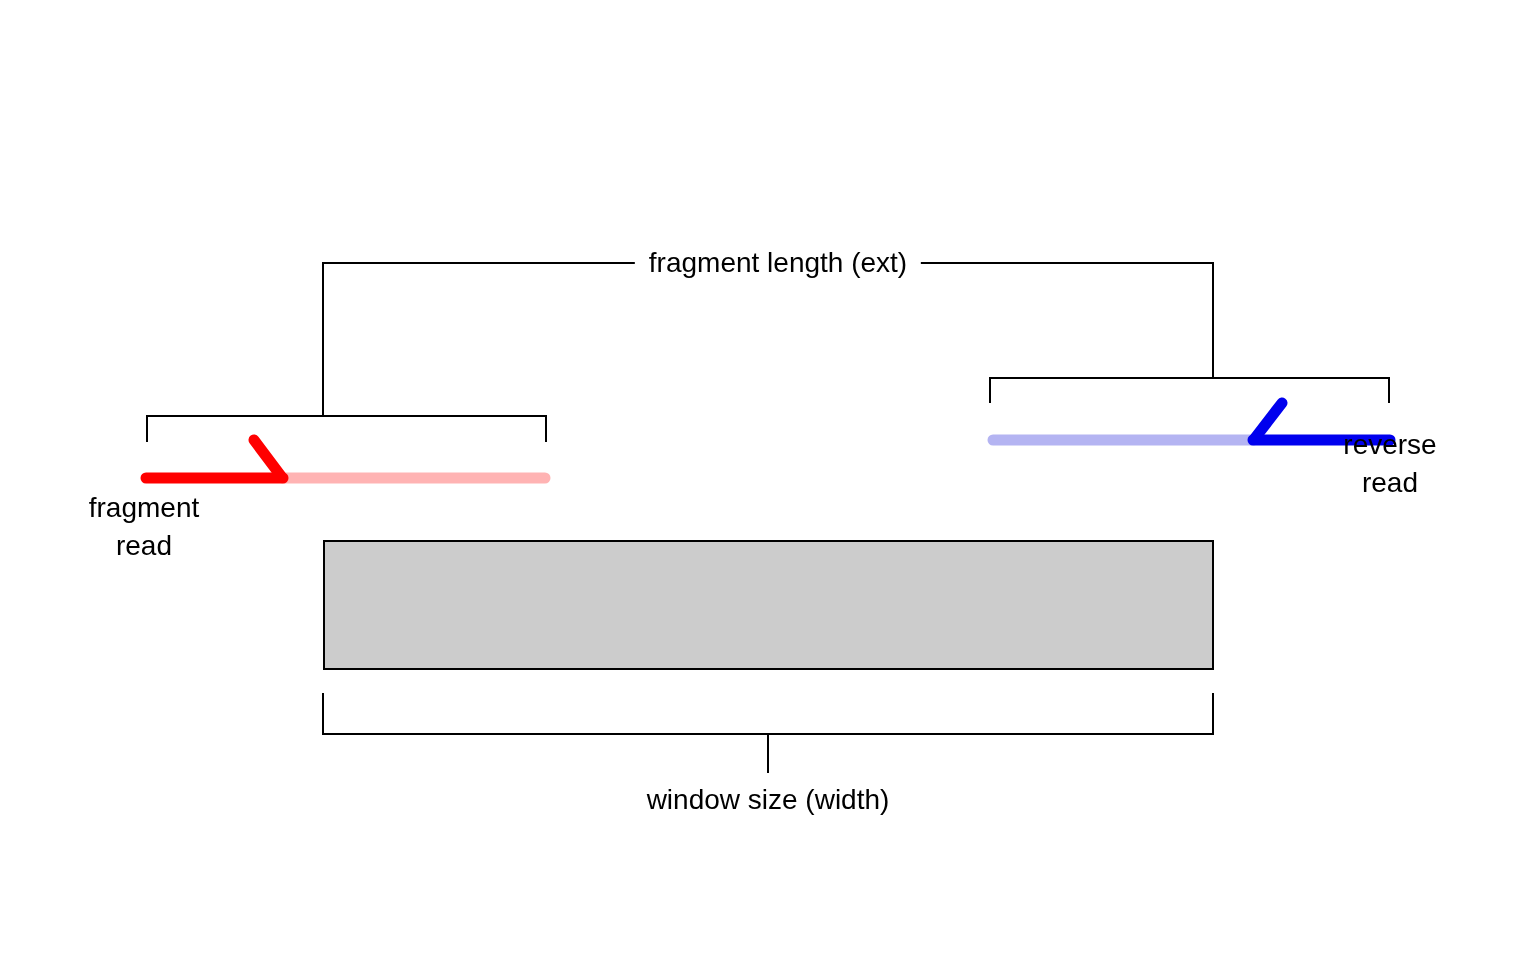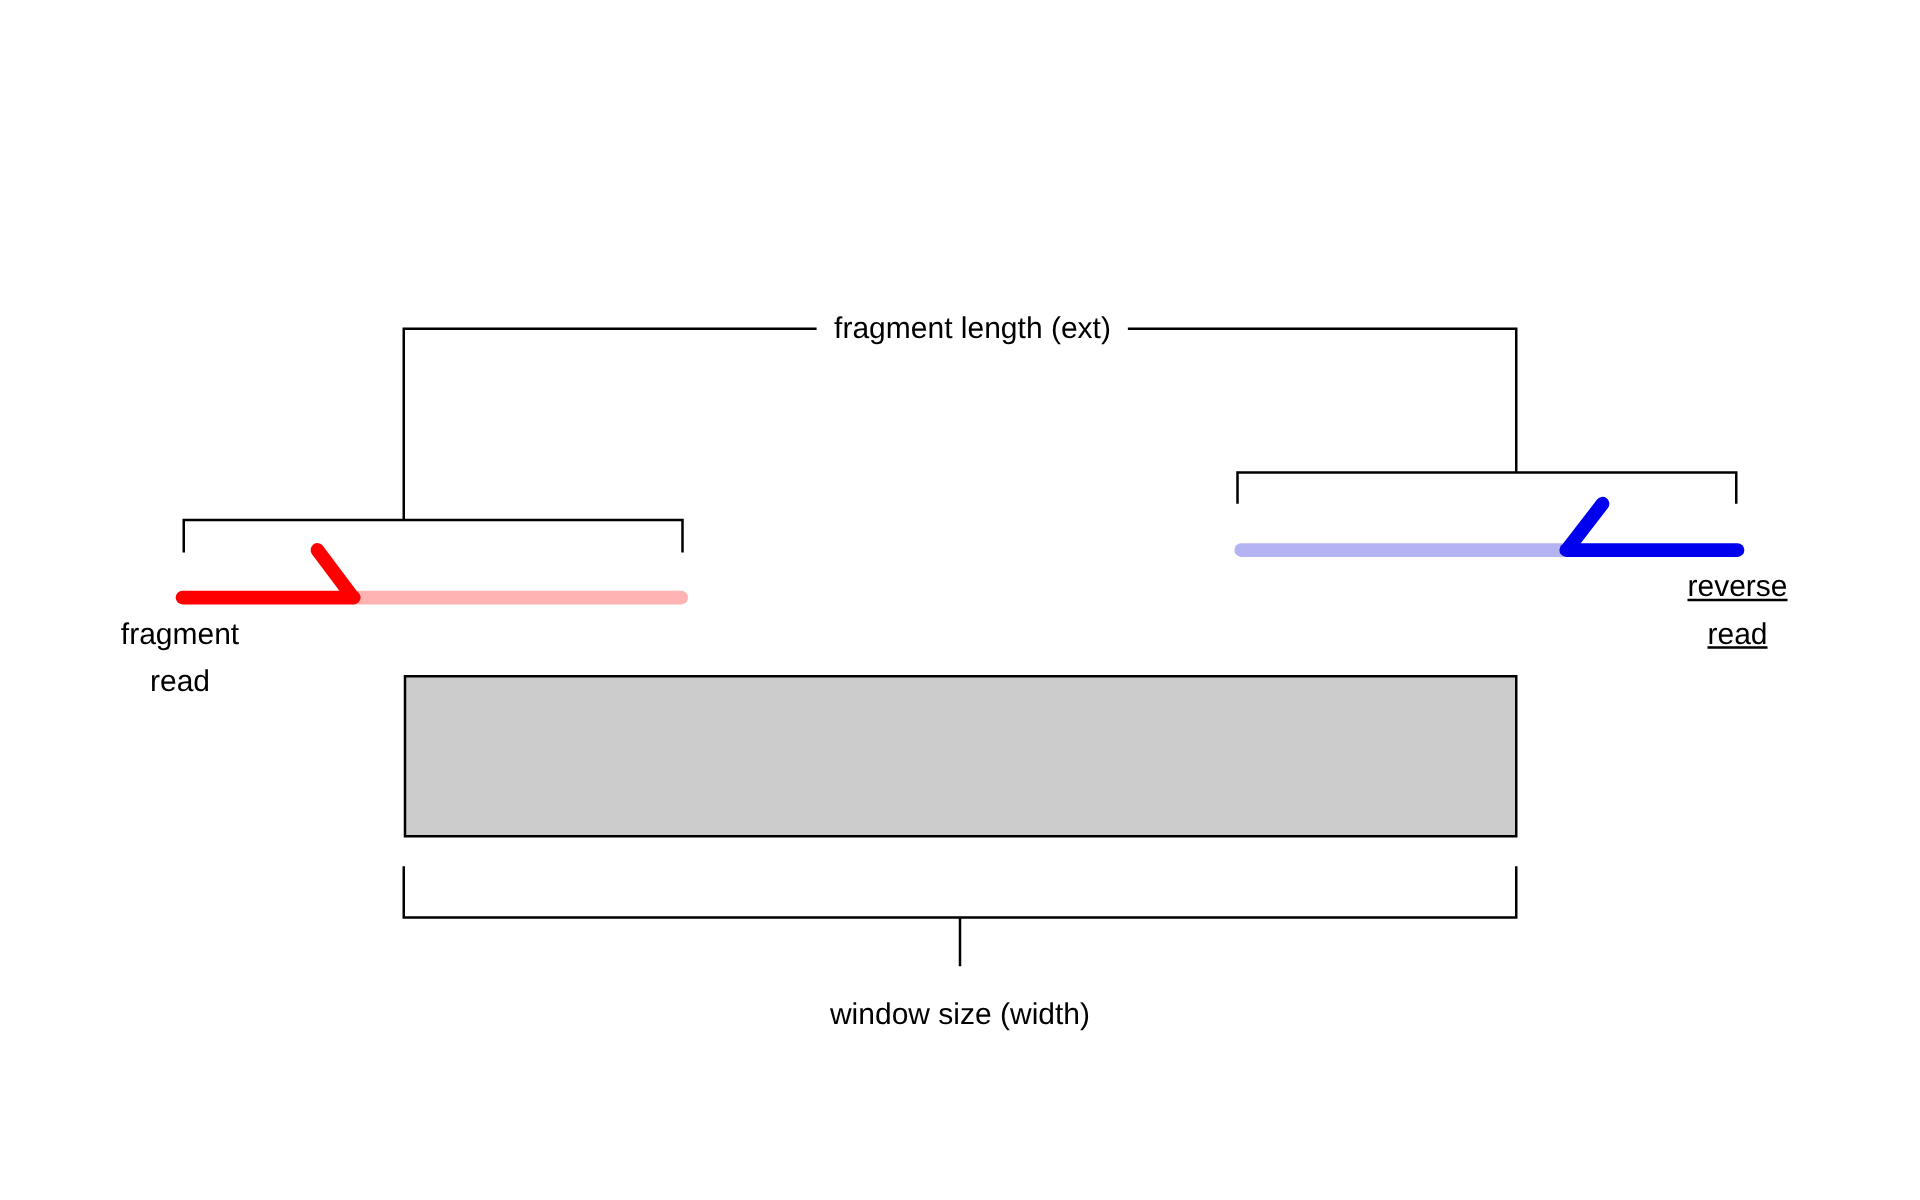--- a/index.html
+++ b/index.html
@@ -16,50 +16,48 @@
     color: #000000;
     overflow: hidden;
   }
   .canvas svg {
     position: absolute;
     left: 0;
     top: 0;
   }
   .lbl {
     position: absolute;
-    font-size: 24px;
+    font-size: 28px;
     line-height: 38px;
     color: #000000;
     text-align: center;
     white-space: pre;
   }
   .lbl-fragment {
     top: 244px;
     left: 778px;
     transform: translateX(-50%);
     background: #ffffff;
     padding: 0 14px;
     line-height: 38px;
   }
   .lbl-forward {
     top: 489px;
     left: 144px;
     transform: translateX(-50%);
   }
   .lbl-reverse {
-    top: 451px;
+    top: 426px;
     left: 1390px;
     transform: translateX(-50%);
-    text-decoration: underline;
   }
   .lbl-window {
     top: 781px;
     left: 768px;
     transform: translateX(-50%);
-    margin-top: 12px;
   }
 </style>
 </head>
 <body>
 
 <div class="canvas">
 
   <svg width="1536" height="960" viewBox="0 0 1536 960">
 
     <path d="M 323 416 L 323 263 L 1213 263 L 1213 378" fill="none" stroke-width="2" stroke="#000000"></path>

